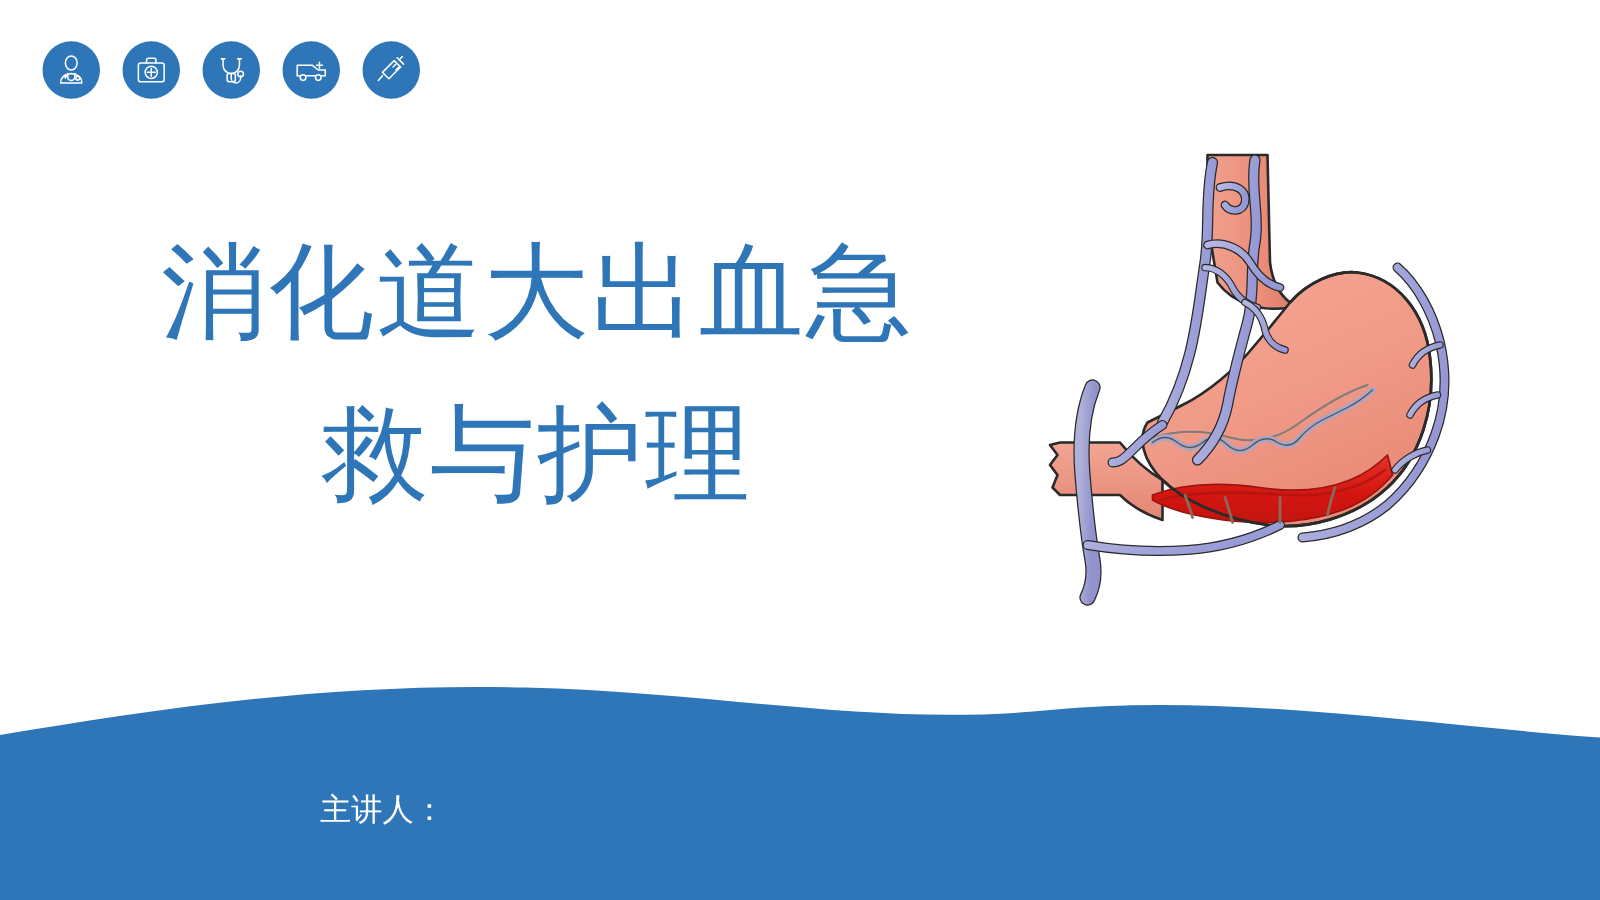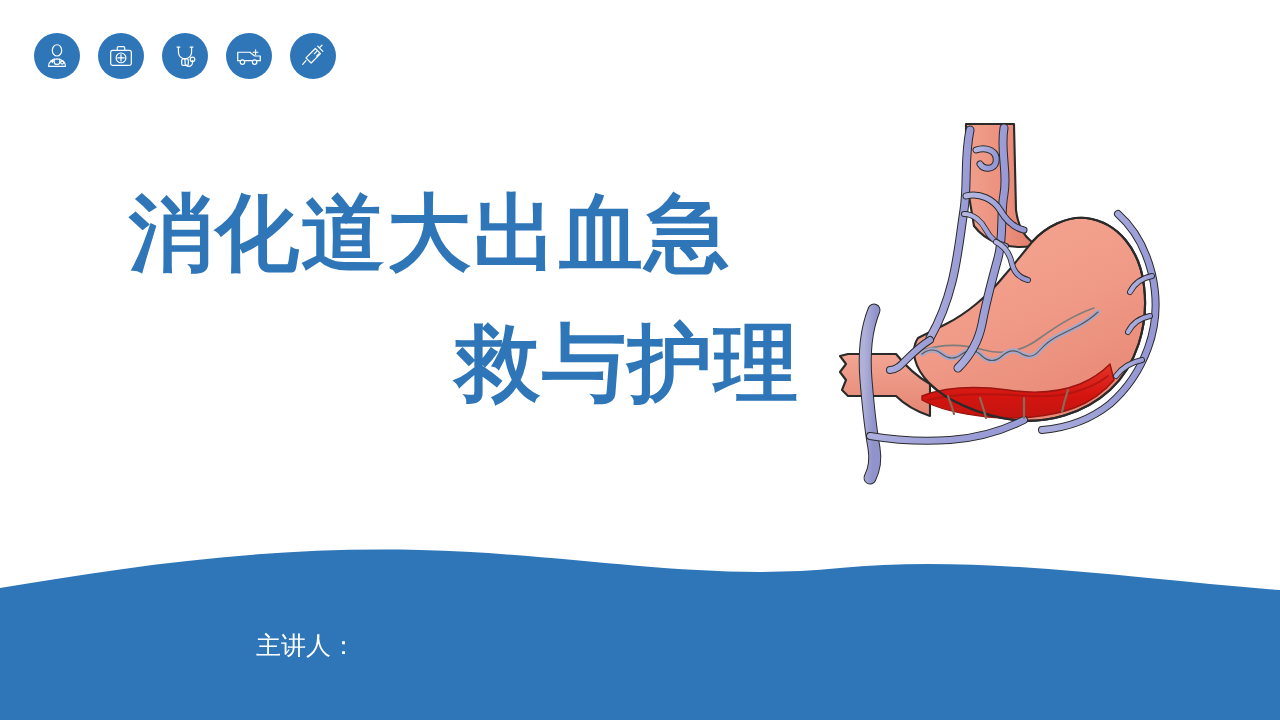--- a/index.html
+++ b/index.html
@@ -48,28 +48,27 @@
     position: absolute;
     left: 60px;
     top: 168px;
     width: 740px;
     text-align: center;
   }
   .title-line {
     color: #2E76B8;
     font-size: 84px;
     line-height: 130px;
-    font-weight: bold;
+    font-weight: normal;
     letter-spacing: 2px;
     white-space: nowrap;
     font-family: "Liberation Sans", "DejaVu Sans", sans-serif;
   }
   .title-line-2 {
     font-size: 84px;
-    text-align: right;
   }
 
   
   #stomach-art {
     position: absolute;
     left: 818px;
     top: 118px;
     width: 368px;
     height: 390px;
   }
@@ -100,21 +99,21 @@
     top: 628px;
     width: 1280px;
     height: 40px;
   }
   .footer-text {
     position: absolute;
     color: #ffffff;
     font-size: 25px;
     line-height: 34px;
     white-space: nowrap;
-    font-family: Liberation Mono, monospace;
+    font-family: Liberation Sans, sans-serif;
   }
   #presenter-text { left: 256px; top: 3px; }
   #date-text { left: 714px; top: 3px; }
 </style>
 </head>
 <body>
 
 <div id="slide">
 
   <div id="icon-row">

